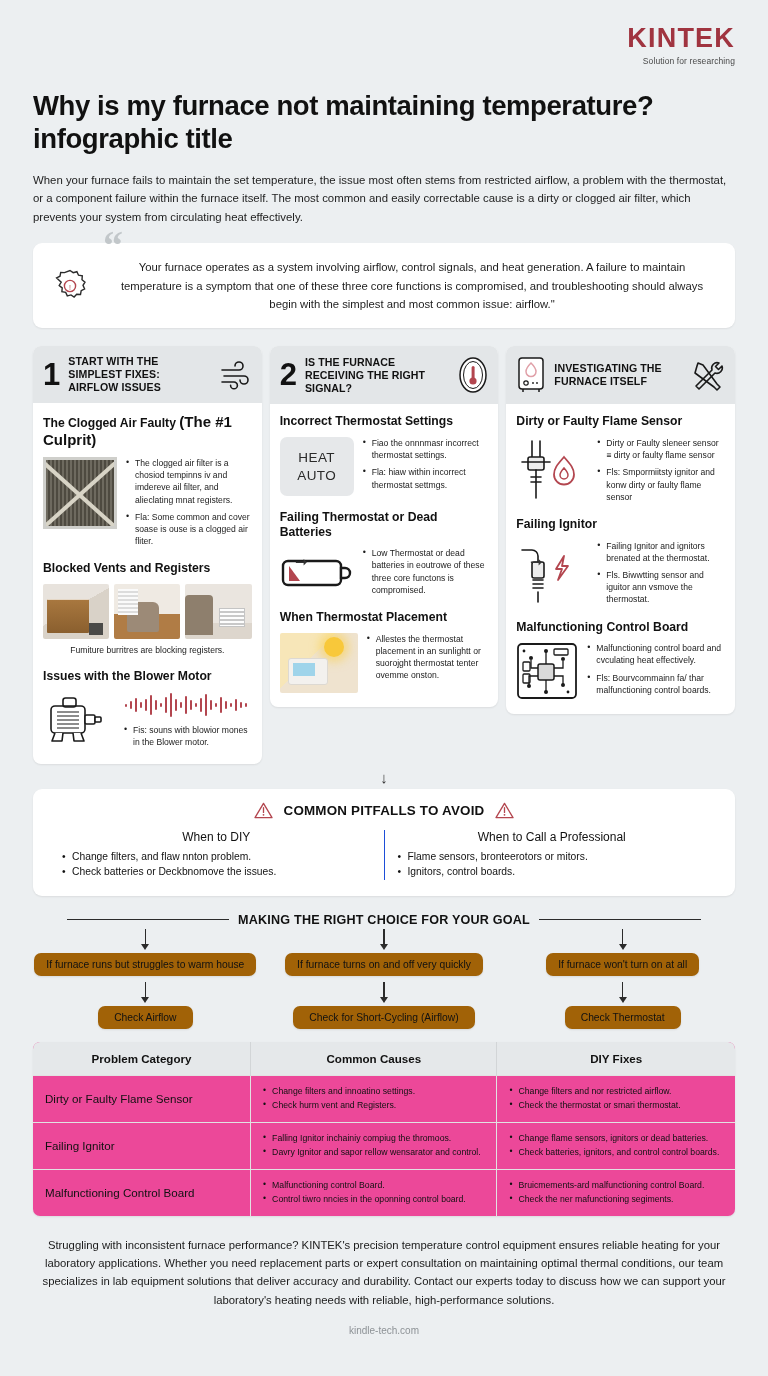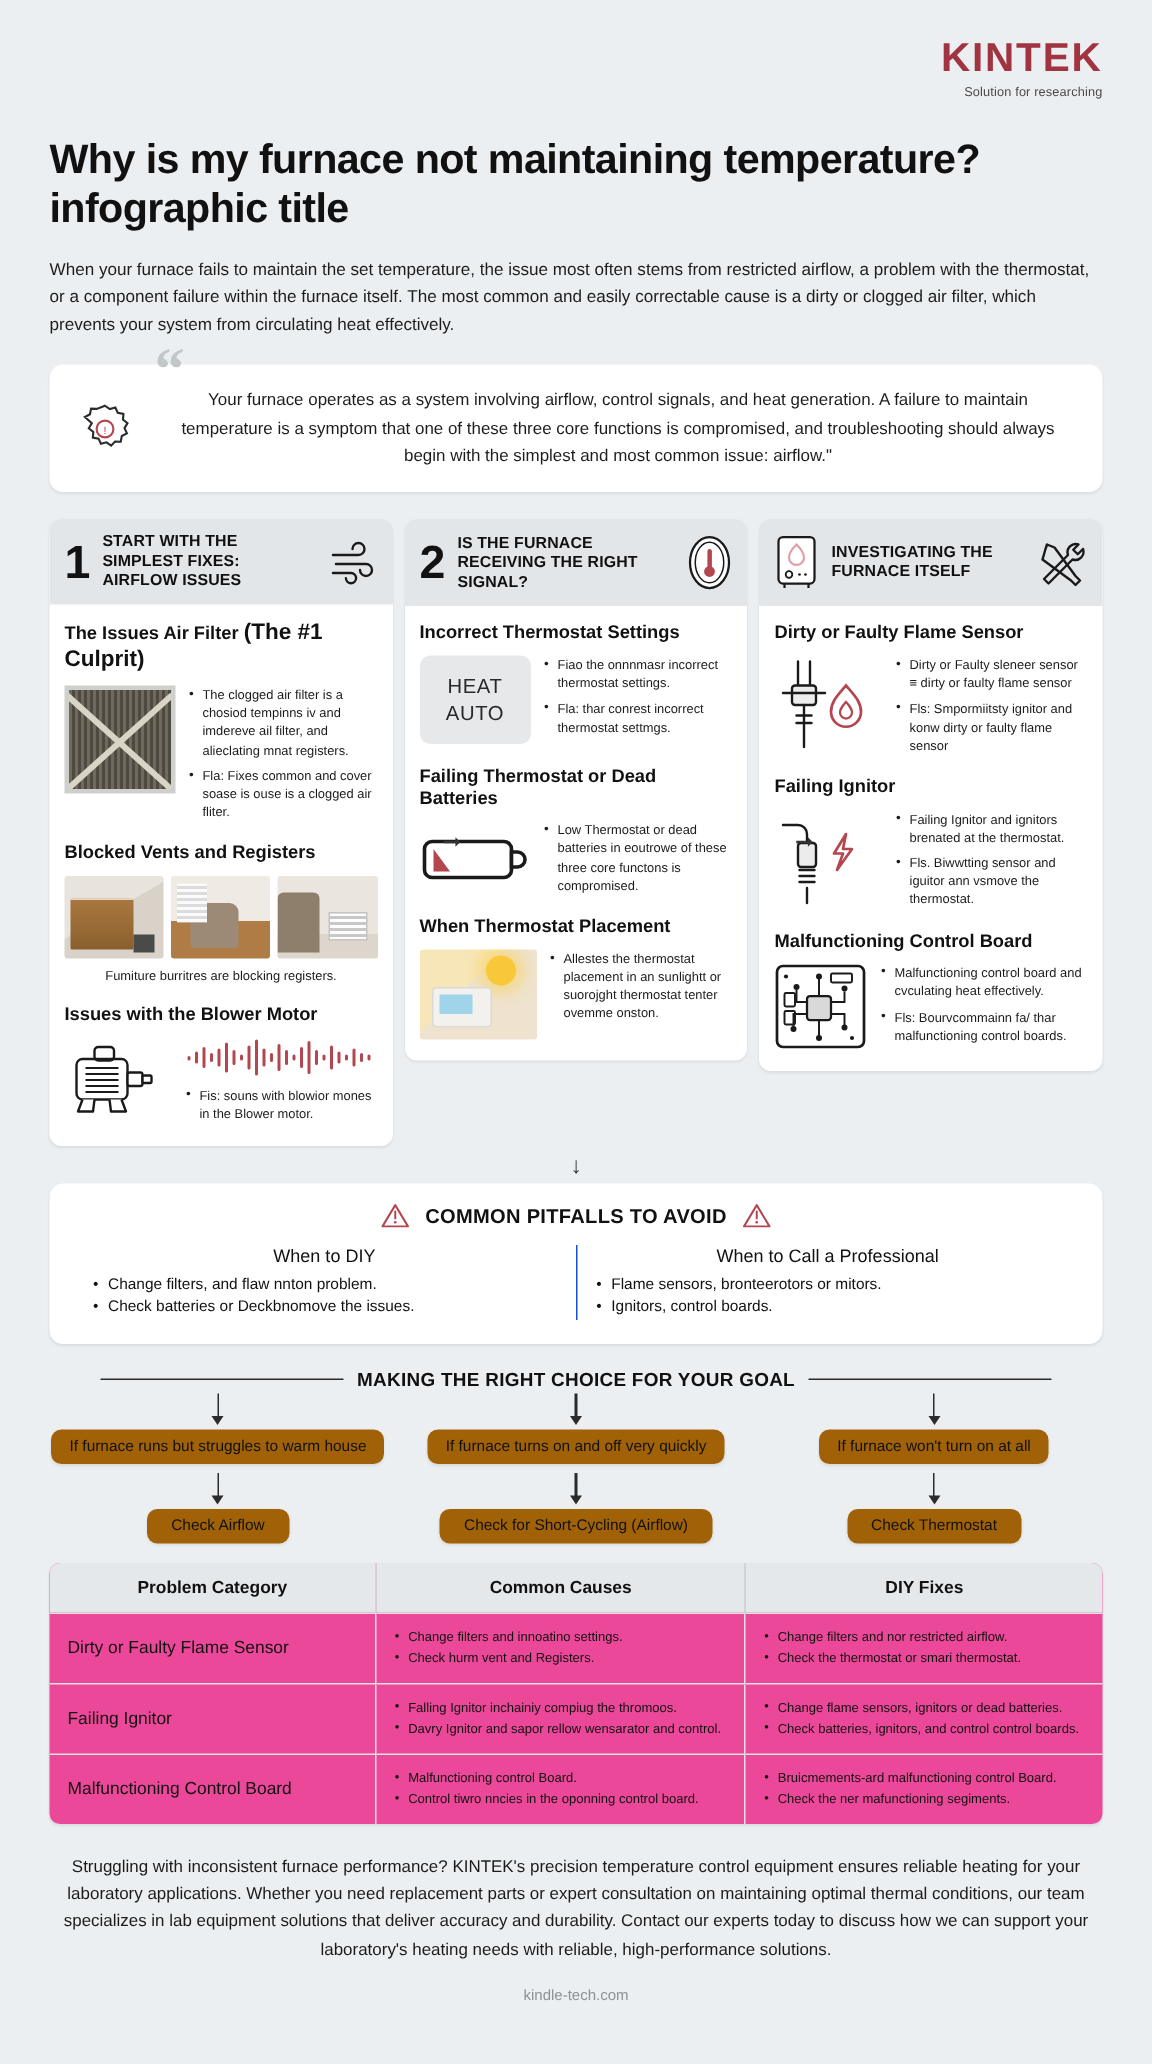--- a/index.html
+++ b/index.html
@@ -270,28 +270,28 @@
                 <path d="M5 16h20a4 4 0 1 1-4 4"></path>
                 <path d="M3 22h12a3.4 3.4 0 1 1-3.4 3.4"></path>
               </g>
             </svg>
           </div>
         </div>
         <div class="col-body">
 
           <div class="sec">
             <div class="sec-h">
-              <span>The Issues Air Filter</span>
+              <span>The Clogged Air Faulty</span>
               <span class="sub">(The #1 Culprit)</span>
             </div>
             <div class="sec-row">
               <div class="sec-visual filter-img"></div>
               <ul class="bullets">
                 <li>The clogged air filter is a chosiod tempinns iv and imdereve ail filter, and alieclating mnat registers.</li>
-                <li>Fla: Fixes common and cover soase is ouse is a clogged air fliter.</li>
+                <li>Fla: Some common and cover soase is ouse is a clogged air fliter.</li>
               </ul>
             </div>
           </div>
 
           <div class="sec">
             <div class="sec-h">Blocked Vents and Registers</div>
             <div class="thumbs">
               <div class="thumb thumb-1"></div>
               <div class="thumb thumb-2"></div>
               <div class="thumb thumb-3"></div>
@@ -353,21 +353,21 @@
 
           <div class="sec">
             <div class="sec-h">Incorrect Thermostat Settings</div>
             <div class="sec-row">
               <div class="sec-visual heat-auto">
                 <div>HEAT</div>
                 <div>AUTO</div>
               </div>
               <ul class="bullets">
                 <li>Fiao the onnnmasr incorrect thermostat settings.</li>
-                <li>Fla: thar conrest incorrect thermostat settmgs.</li>
+                <li>Fla: hiaw within incorrect thermostat settmgs.</li>
               </ul>
             </div>
           </div>
 
           <div class="sec">
             <div class="sec-h">Failing Thermostat or Dead Batteries</div>
             <div class="sec-row" style="align-items:center;">
               <div class="sec-visual">
                 <svg width="74" height="40" viewBox="0 0 74 40">
                   <rect x="3" y="9" width="58" height="24" rx="5" fill="#fff" stroke="#1a1a1a" stroke-width="2.4"></rect>

